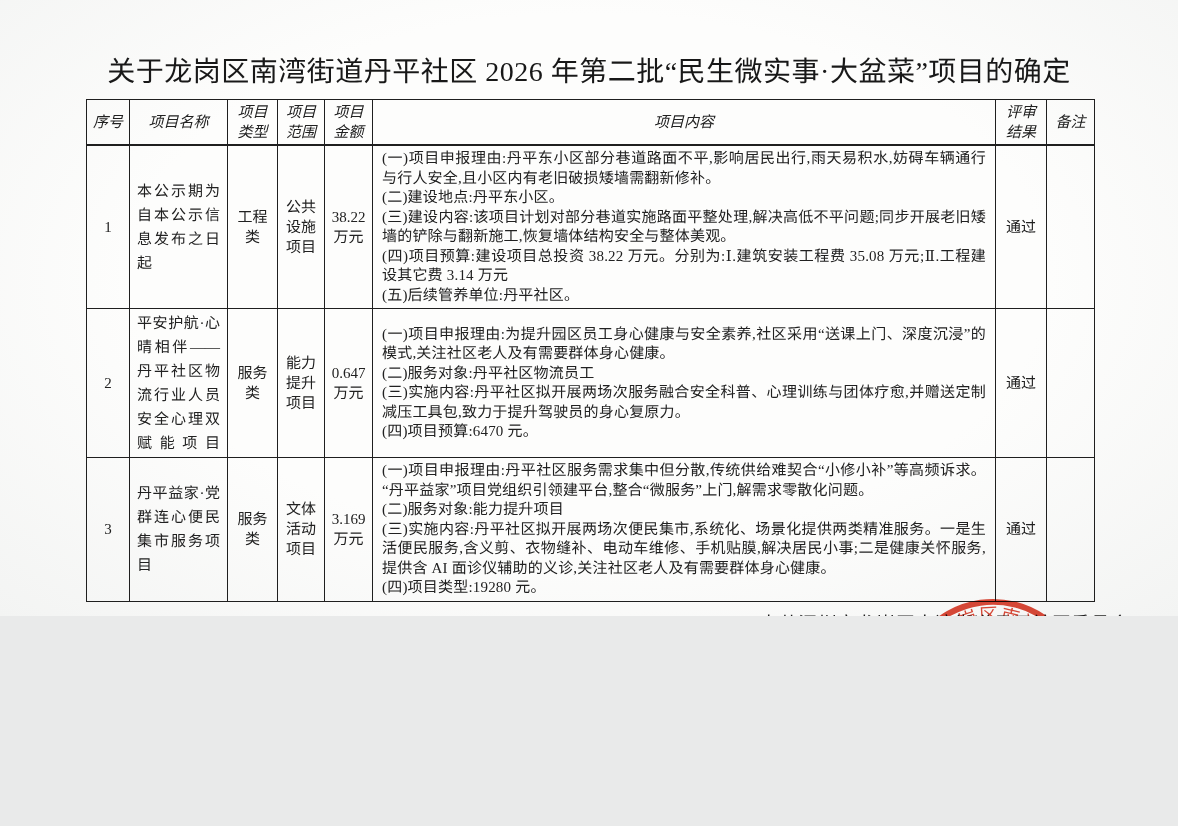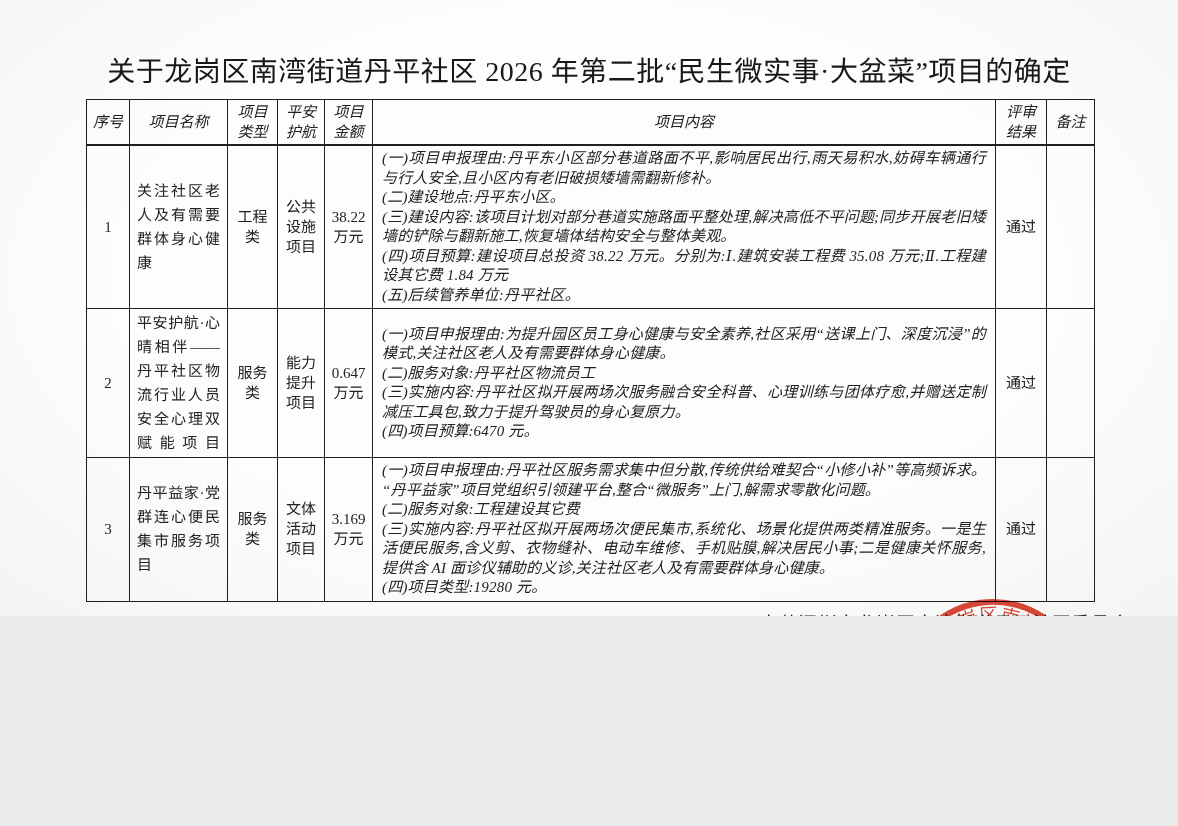--- a/index.html
+++ b/index.html
@@ -57,21 +57,20 @@
     padding:2px 7px;
     text-align:justify;
     text-align-last:justify;
     line-height:24px;
   }
   td.content{
     text-align:left;
     padding:3px 9px;
     line-height:19.5px;
     letter-spacing:0.2px;
-    font-style:italic;
   }
   td.content div{ text-align:justify; }
   
   .notice{
     margin:8px 46px 0 48px;
     font-size:17.5px;
     line-height:38px;
     text-indent:2em;
     text-align:justify;
     letter-spacing:0.4px;
@@ -121,39 +120,39 @@
       <col style="width:48px">
         <col style="width:623px">
         <col style="width:51px">
         <col style="width:48px">
     </colgroup>
     <thead>
       <tr>
         <th>序号</th>
         <th>项目名称</th>
         <th>项目类型</th>
-        <th>平安护航</th>
+        <th>项目范围</th>
         <th>项目金额</th>
         <th>项目内容</th>
         <th>评审结果</th>
         <th>备注</th>
       </tr>
     </thead>
     <tbody>
       <tr class="r1">
         <td>1</td>
-        <td class="name">关注社区老人及有需要群体身心健康</td>
+        <td class="name">本公示期为自本公示信息发布之日起</td>
         <td>工程类</td>
         <td>公共设施项目</td>
         <td>38.22 万元</td>
         <td class="content">
           <div>(一)项目申报理由:丹平东小区部分巷道路面不平,影响居民出行,雨天易积水,妨碍车辆通行与行人安全,且小区内有老旧破损矮墙需翻新修补。</div>
           <div>(二)建设地点:丹平东小区。</div>
           <div>(三)建设内容:该项目计划对部分巷道实施路面平整处理,解决高低不平问题;同步开展老旧矮墙的铲除与翻新施工,恢复墙体结构安全与整体美观。</div>
-          <div>(四)项目预算:建设项目总投资 38.22 万元。分别为:Ⅰ.建筑安装工程费 35.08 万元;Ⅱ.工程建设其它费 1.84 万元</div>
+          <div>(四)项目预算:建设项目总投资 38.22 万元。分别为:Ⅰ.建筑安装工程费 35.08 万元;Ⅱ.工程建设其它费 3.14 万元</div>
           <div>(五)后续管养单位:丹平社区。</div>
         </td>
         <td>通过</td>
         <td></td>
       </tr>
       <tr class="r2">
         <td>2</td>
         <td class="name">平安护航·心晴相伴——丹平社区物流行业人员安全心理双赋能项目</td>
         <td>服务类</td>
         <td>能力提升项目</td>
@@ -168,21 +167,21 @@
         <td></td>
       </tr>
       <tr class="r3">
         <td>3</td>
         <td class="name">丹平益家·党群连心便民集市服务项目</td>
         <td>服务类</td>
         <td>文体活动项目</td>
         <td>3.169 万元</td>
         <td class="content">
           <div>(一)项目申报理由:丹平社区服务需求集中但分散,传统供给难契合“小修小补”等高频诉求。“丹平益家”项目党组织引领建平台,整合“微服务”上门,解需求零散化问题。</div>
-          <div>(二)服务对象:工程建设其它费</div>
+          <div>(二)服务对象:能力提升项目</div>
           <div>(三)实施内容:丹平社区拟开展两场次便民集市,系统化、场景化提供两类精准服务。一是生活便民服务,含义剪、衣物缝补、电动车维修、手机贴膜,解决居民小事;二是健康关怀服务,提供含 AI 面诊仪辅助的义诊,关注社区老人及有需要群体身心健康。</div>
           <div>(四)项目类型:19280 元。</div>
         </td>
         <td>通过</td>
         <td></td>
       </tr>
     </tbody>
   </table>
 
 

